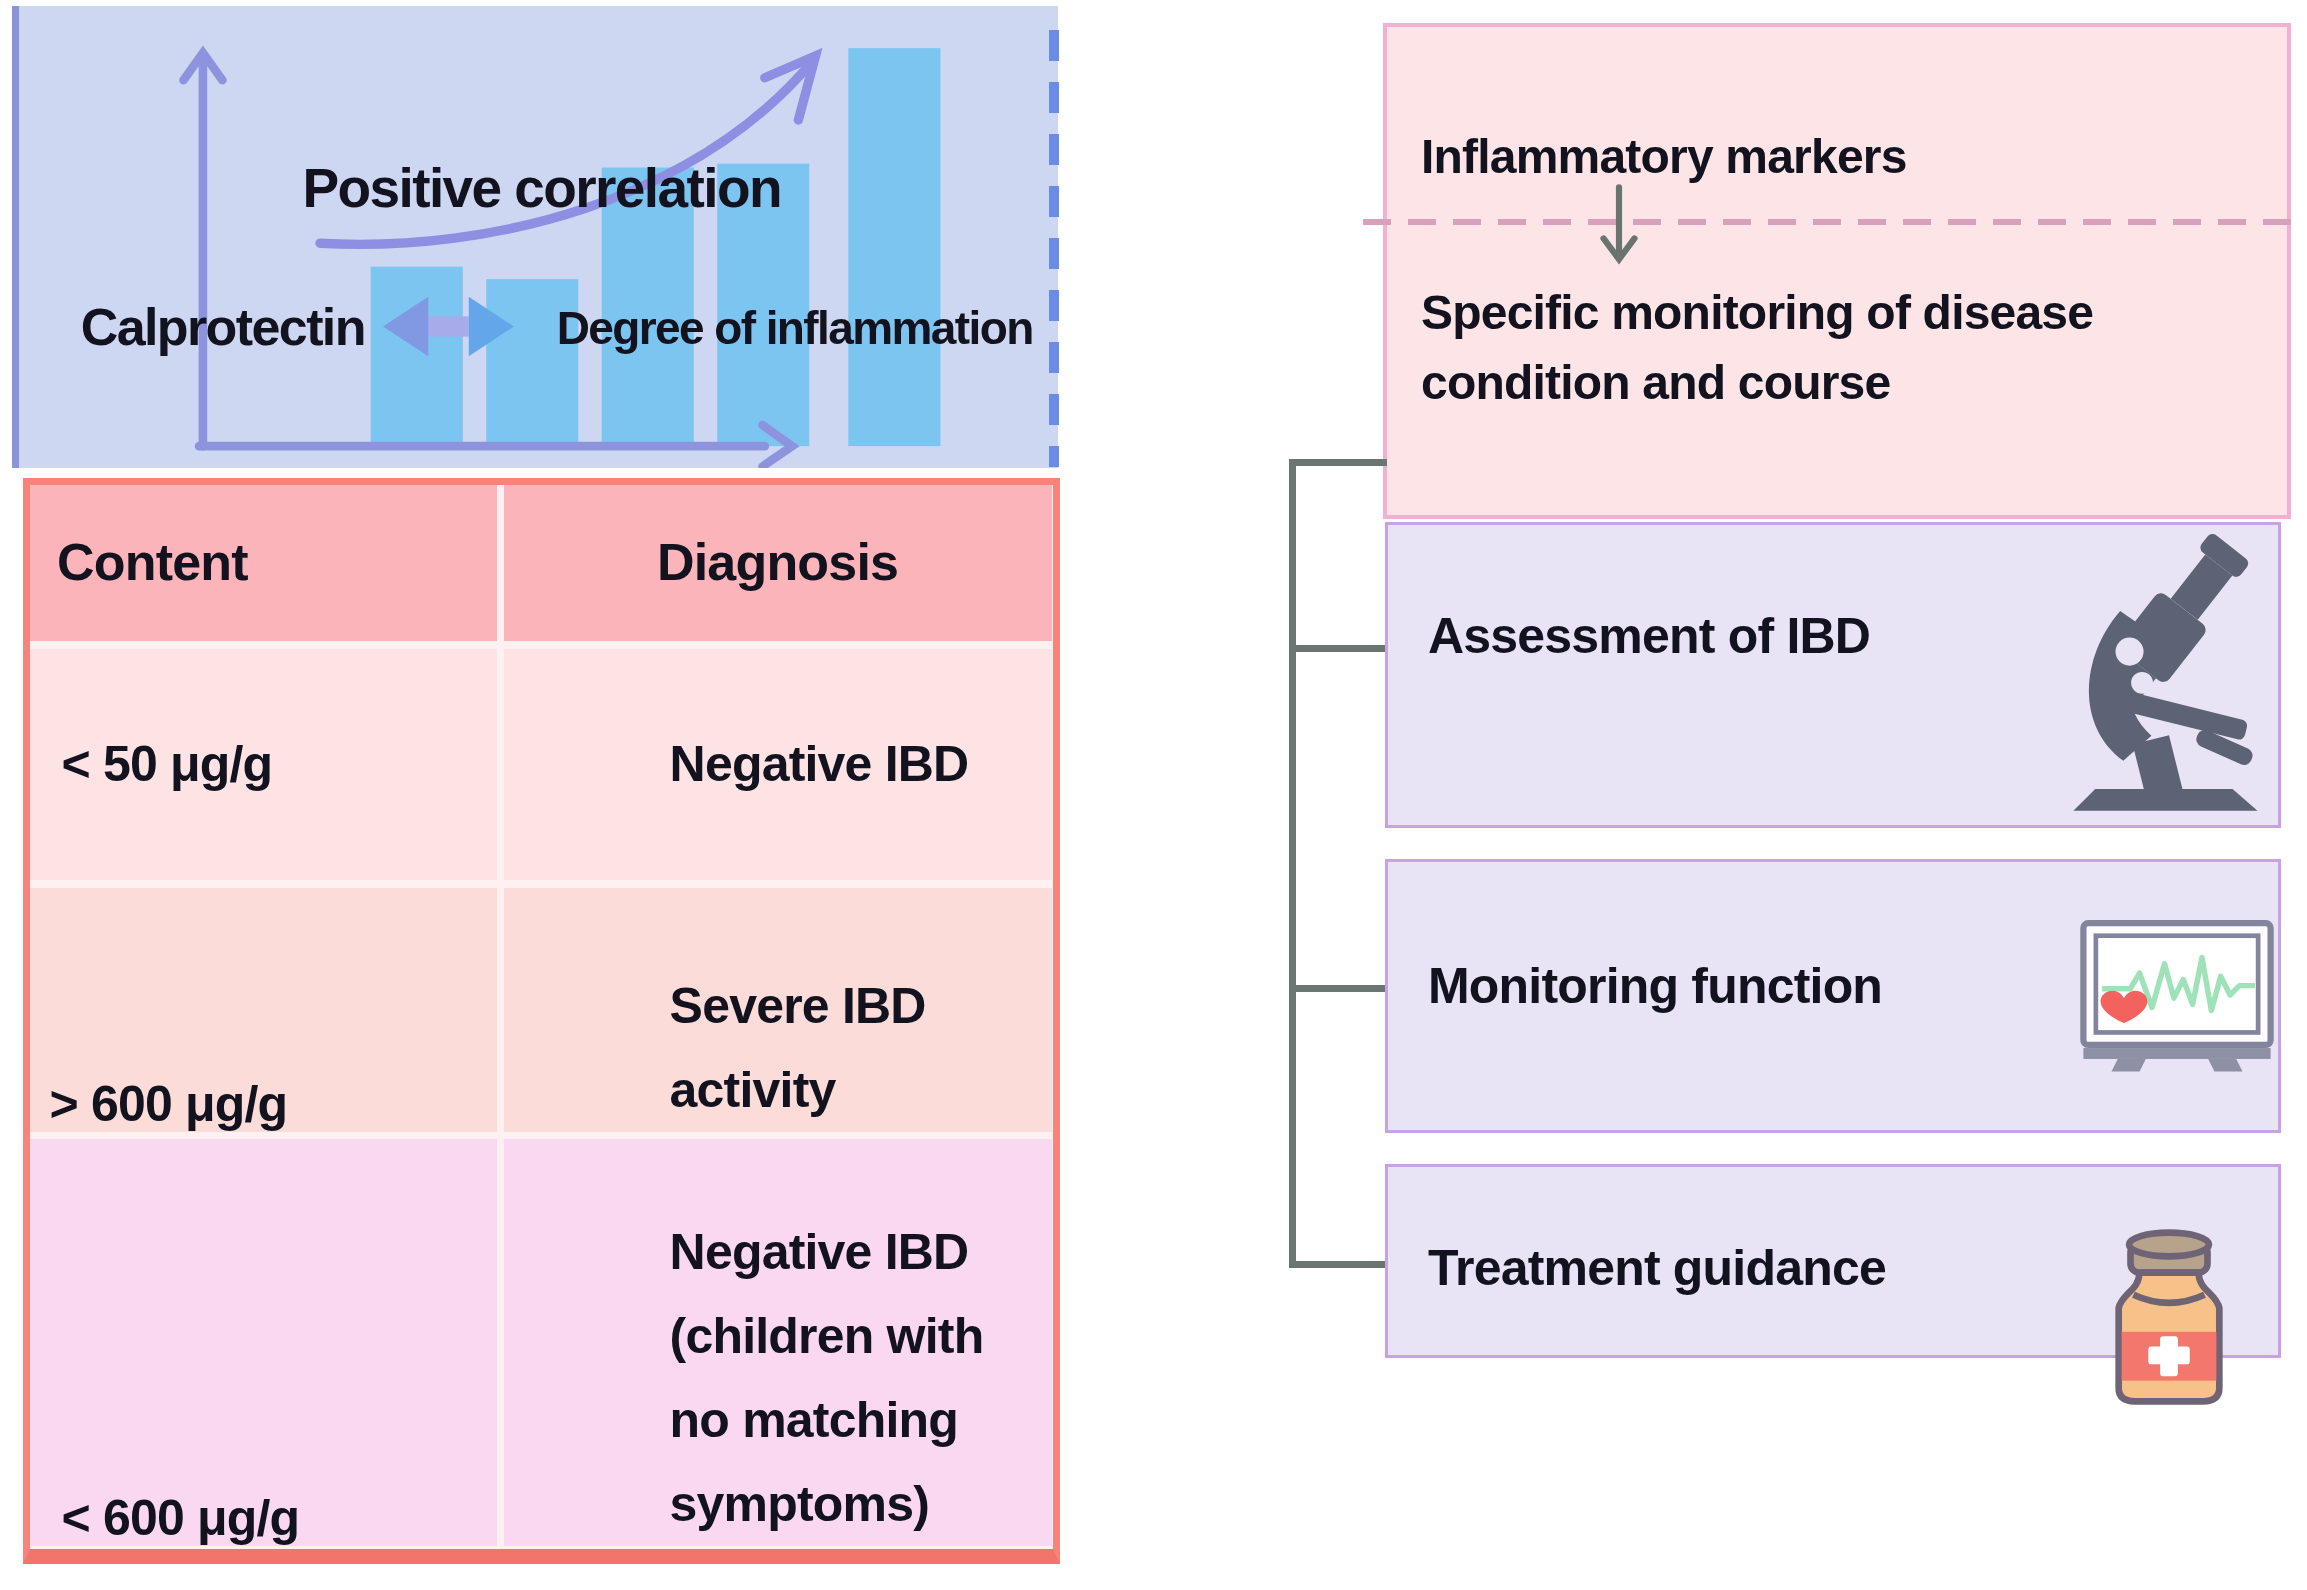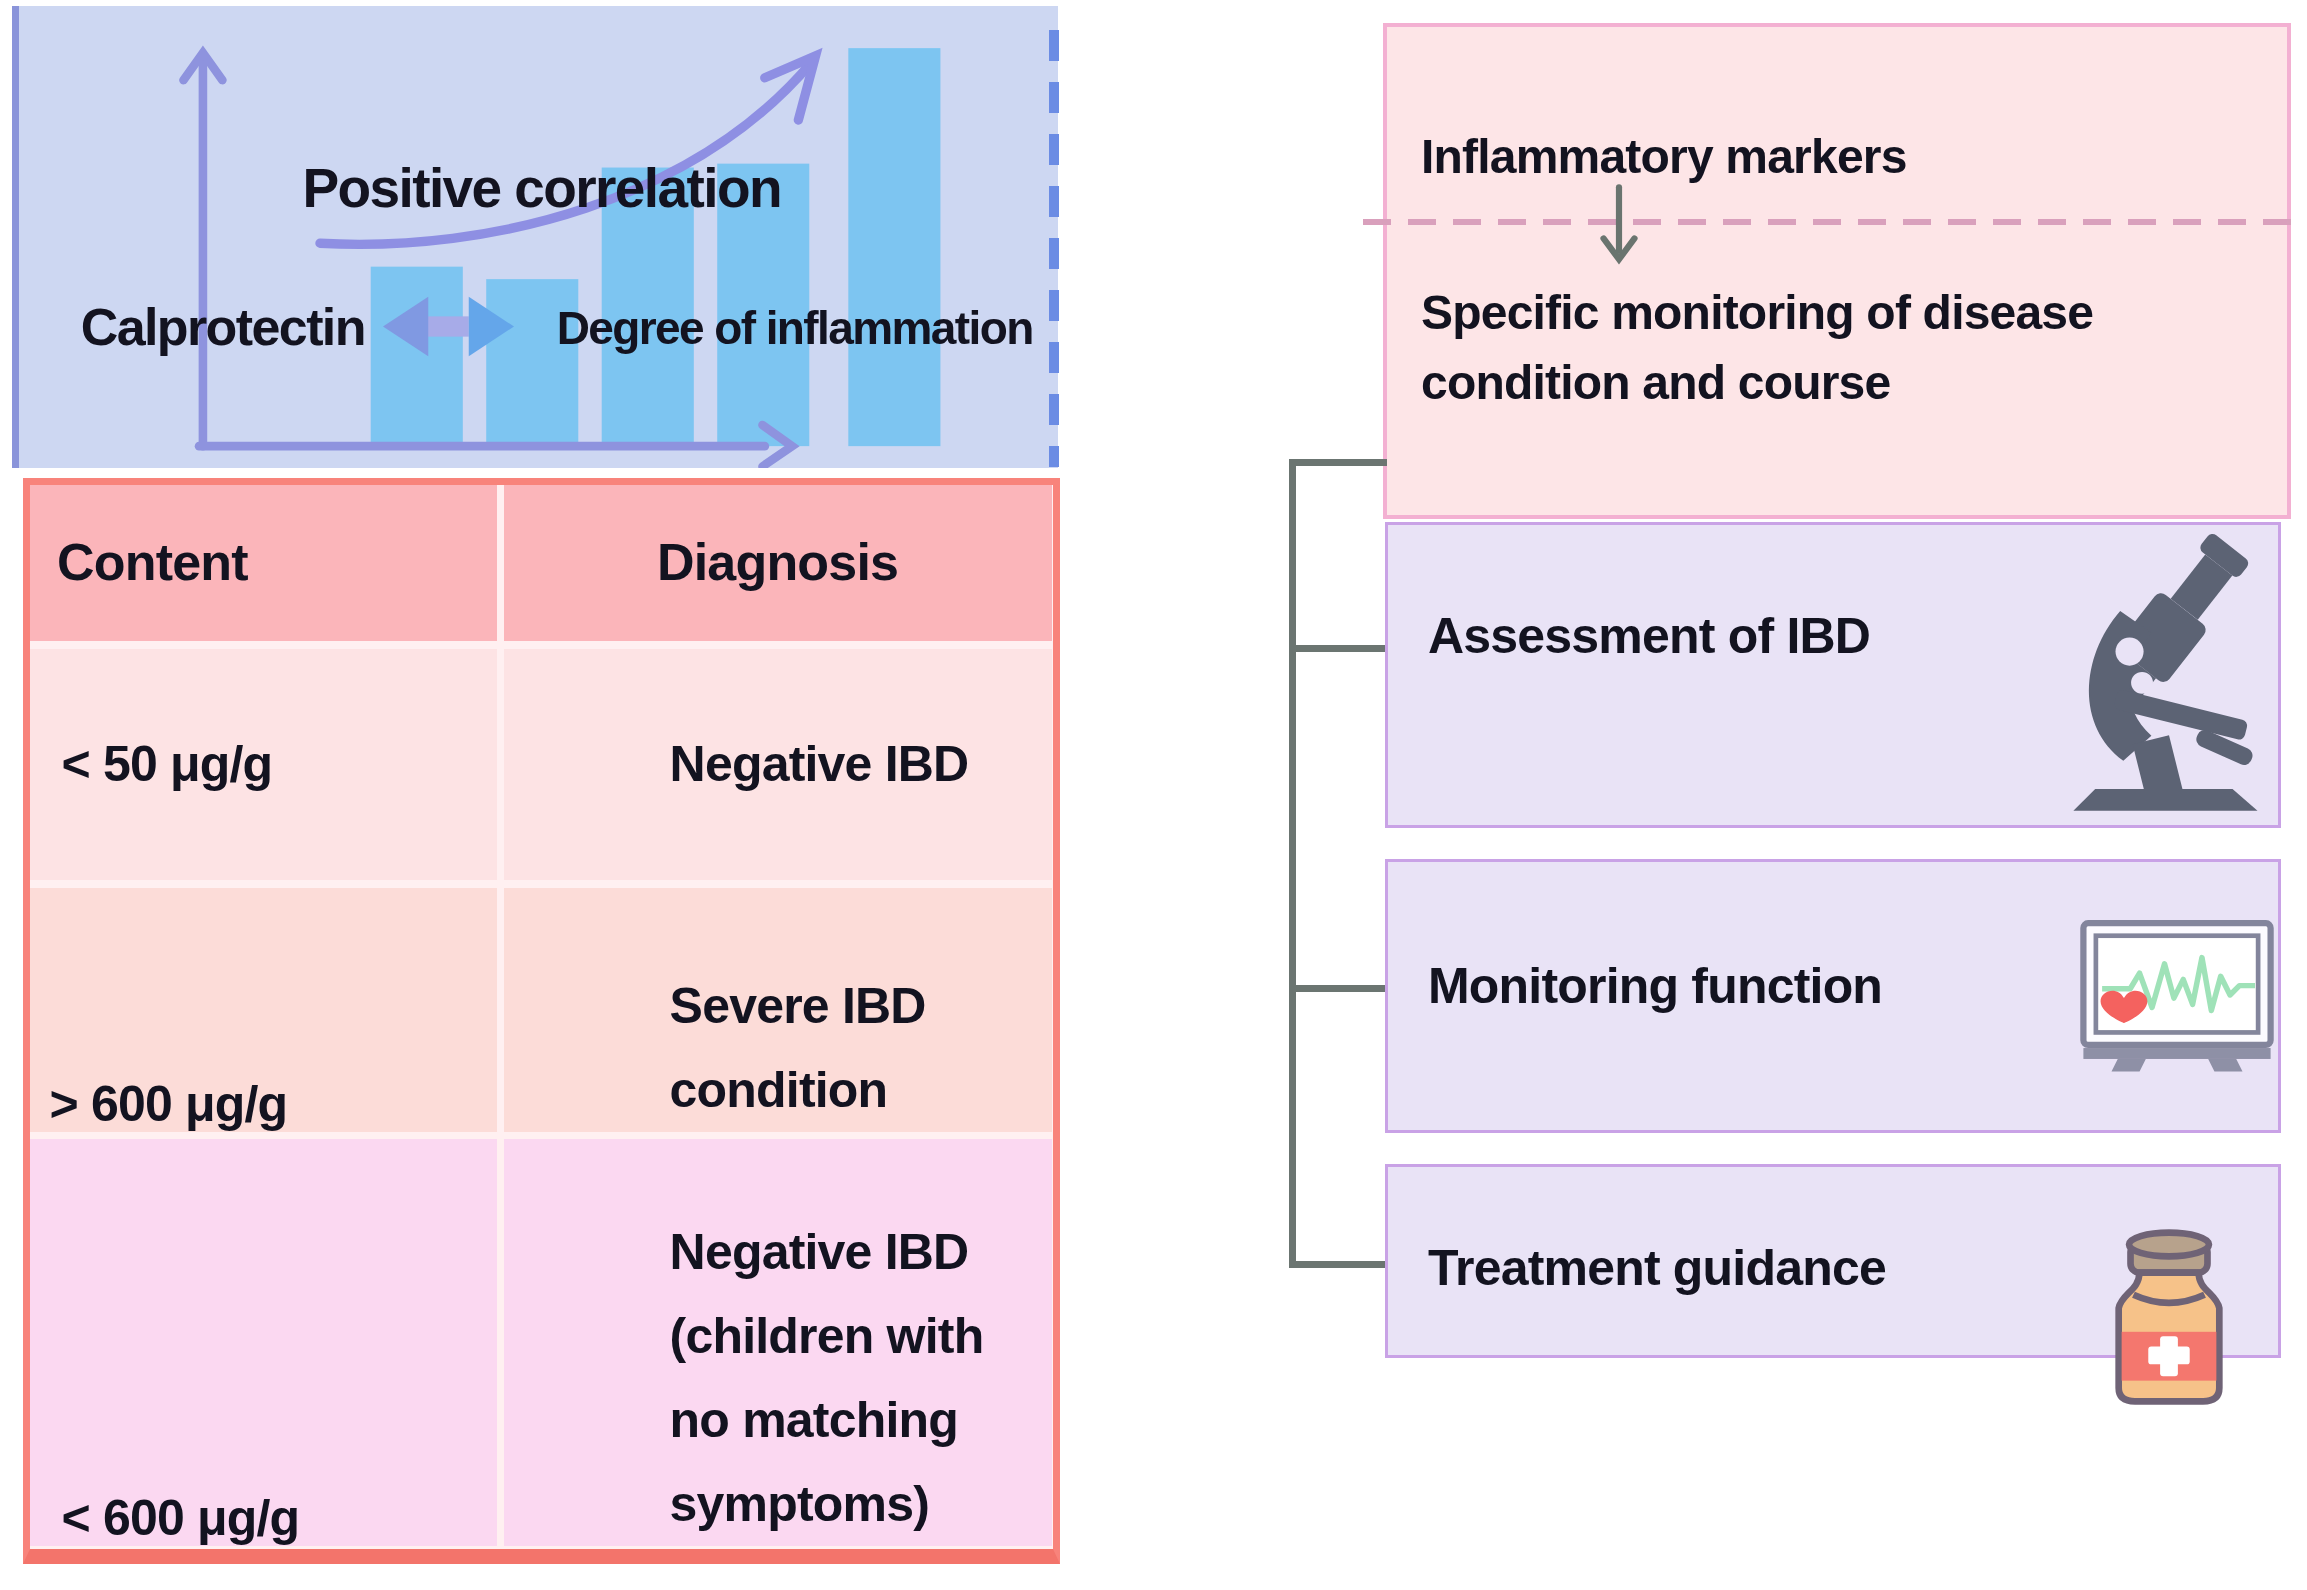--- a/index.html
+++ b/index.html
@@ -141,21 +141,21 @@
     <div class="cell r1-bg c-mid-diag">
       <span>Negative IBD</span>
     </div>
 
     <div class="cell r2-bg c-mid-left2">
       <span>&gt; 600 μg/g</span>
     </div>
     <div class="cell r2-bg c-top pt-r2">
       <span class="lines">
         <span>Severe IBD</span><br>
-        <span>condition</span>
+        <span>activity</span>
       </span>
     </div>
 
     <div class="cell r3-bg c-top pt-r3a">
       <span>&lt; 600 μg/g</span>
     </div>
     <div class="cell r3-bg c-top pt-r3b">
       <span class="lines">
         <span>Negative IBD</span><br>
         <span>(children with</span><br>

